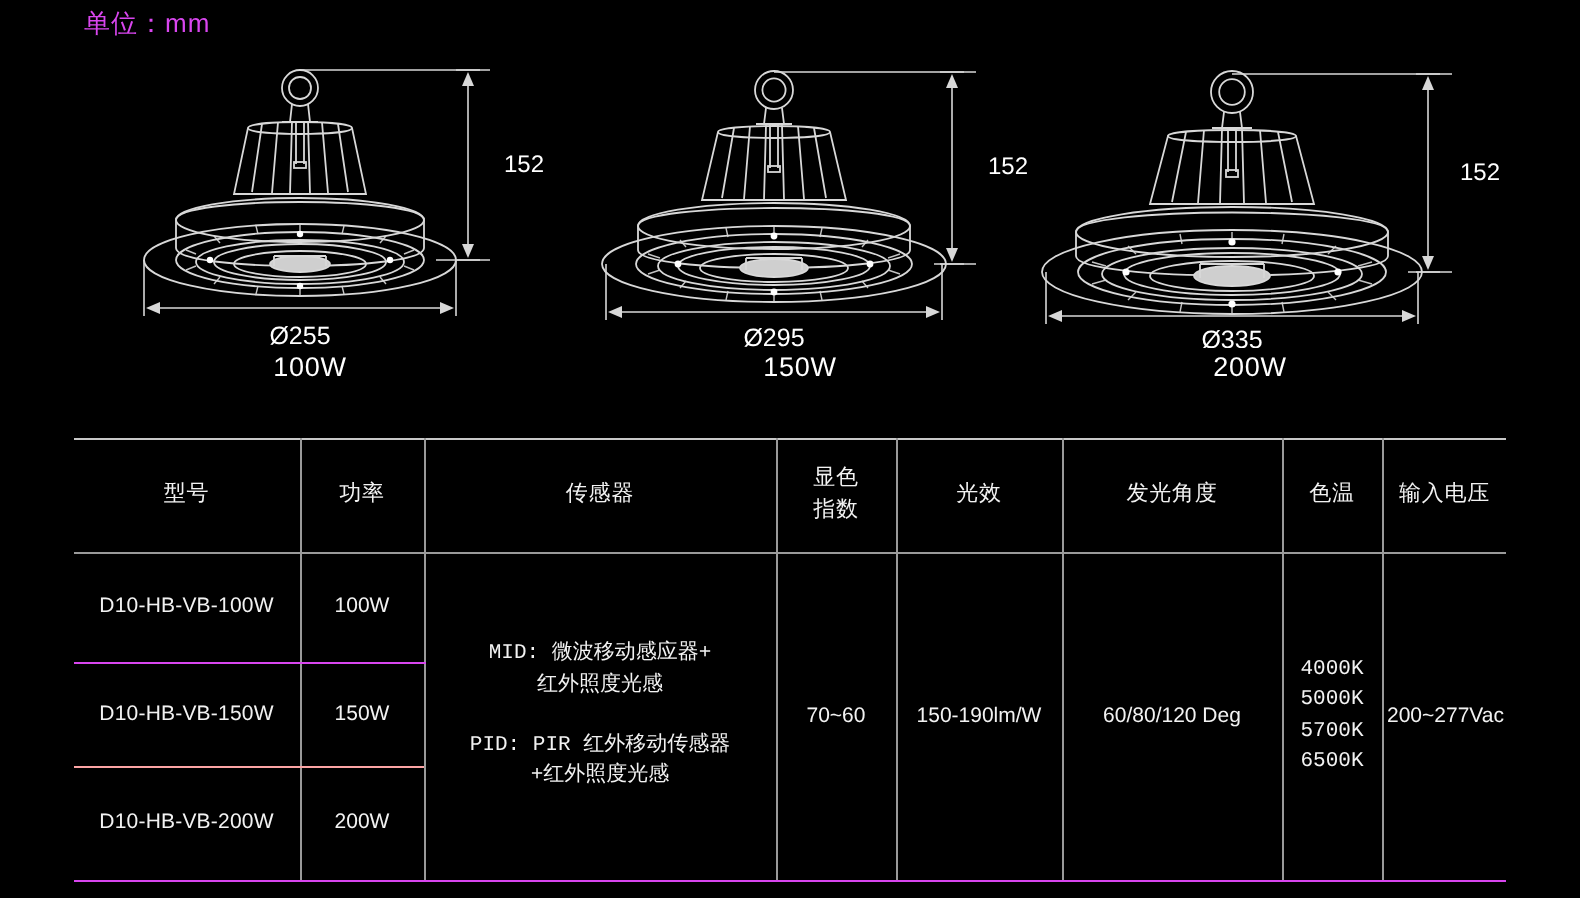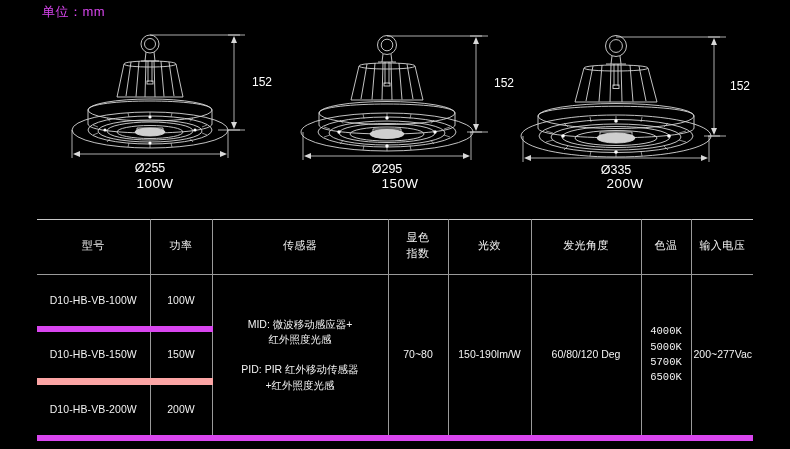--- a/index.html
+++ b/index.html
@@ -36,28 +36,28 @@
     padding:0 2px;
   }
   .spec-table tr.hdr td{
     font-size:11px;border-bottom:1px solid #9a9a9a;
     letter-spacing:.4px;
   }
   .spec-table tr.hdr td.first{border-left:none;}
   .spec-table tr.hdr td.last{border-right:none;}
   .spec-table td.first{border-left:none;}
   .spec-table td.last{border-right:none;text-align:center;}
-  .spec-table tr.dat td{border-bottom:6px solid #d946ef;}
-  .spec-table tr.dat.mid td{border-bottom:7px solid #fca5a5;}
+  .spec-table tr.dat td{border-bottom:1px solid #d946ef;}
+  .spec-table tr.dat.mid td{border-bottom:1px solid #fca5a5;}
   .top-rule{
     position:absolute;left:37px;top:219px;width:716px;height:1px;
     background:#c8c8c8;
   }
   .cell-multi{white-space:pre-line;line-height:1.7;}
-  .sensor-cell{line-height:1.9;white-space:pre-line;font-size:10.5px;}
+  .sensor-cell{line-height:1.9;white-space:pre-line;font-size:10.5px;font-family:Liberation Mono, monospace;}
   .cct-cell{line-height:1.45;white-space:pre-line;font-family:Liberation Mono, monospace;}
   .model-cell{font-size:10.5px;letter-spacing:.1px;}
 </style>
 </head>
 <body>
 
 <div class="unit-label">单位：mm</div>
 
 <div class="fixture" style="left:62px;">
   <svg class="fx-svg" width="215" height="150" viewBox="0 0 215 150">
@@ -256,21 +256,21 @@
         <td class="last">输入电压</td>
       </tr>
       <tr class="dat" style="height:55px">
         <td class="first model-cell">D10-HB-VB-100W</td>
         <td>100W</td>
         <td class="sensor-cell" rowspan="3">MID: 微波移动感应器+
 红外照度光感
 
 PID: PIR 红外移动传感器
 +红外照度光感</td>
-        <td rowspan="3">70~80</td>
+        <td rowspan="3">70~60</td>
         <td rowspan="3">150-190lm/W</td>
         <td rowspan="3">60/80/120 Deg</td>
         <td class="cct-cell" rowspan="3">4000K
 5000K
 5700K
 6500K</td>
         <td class="last" rowspan="3">200~277Vac</td>
       </tr>
       <tr class="dat mid" style="height:52px">
         <td class="first model-cell">D10-HB-VB-150W</td>

